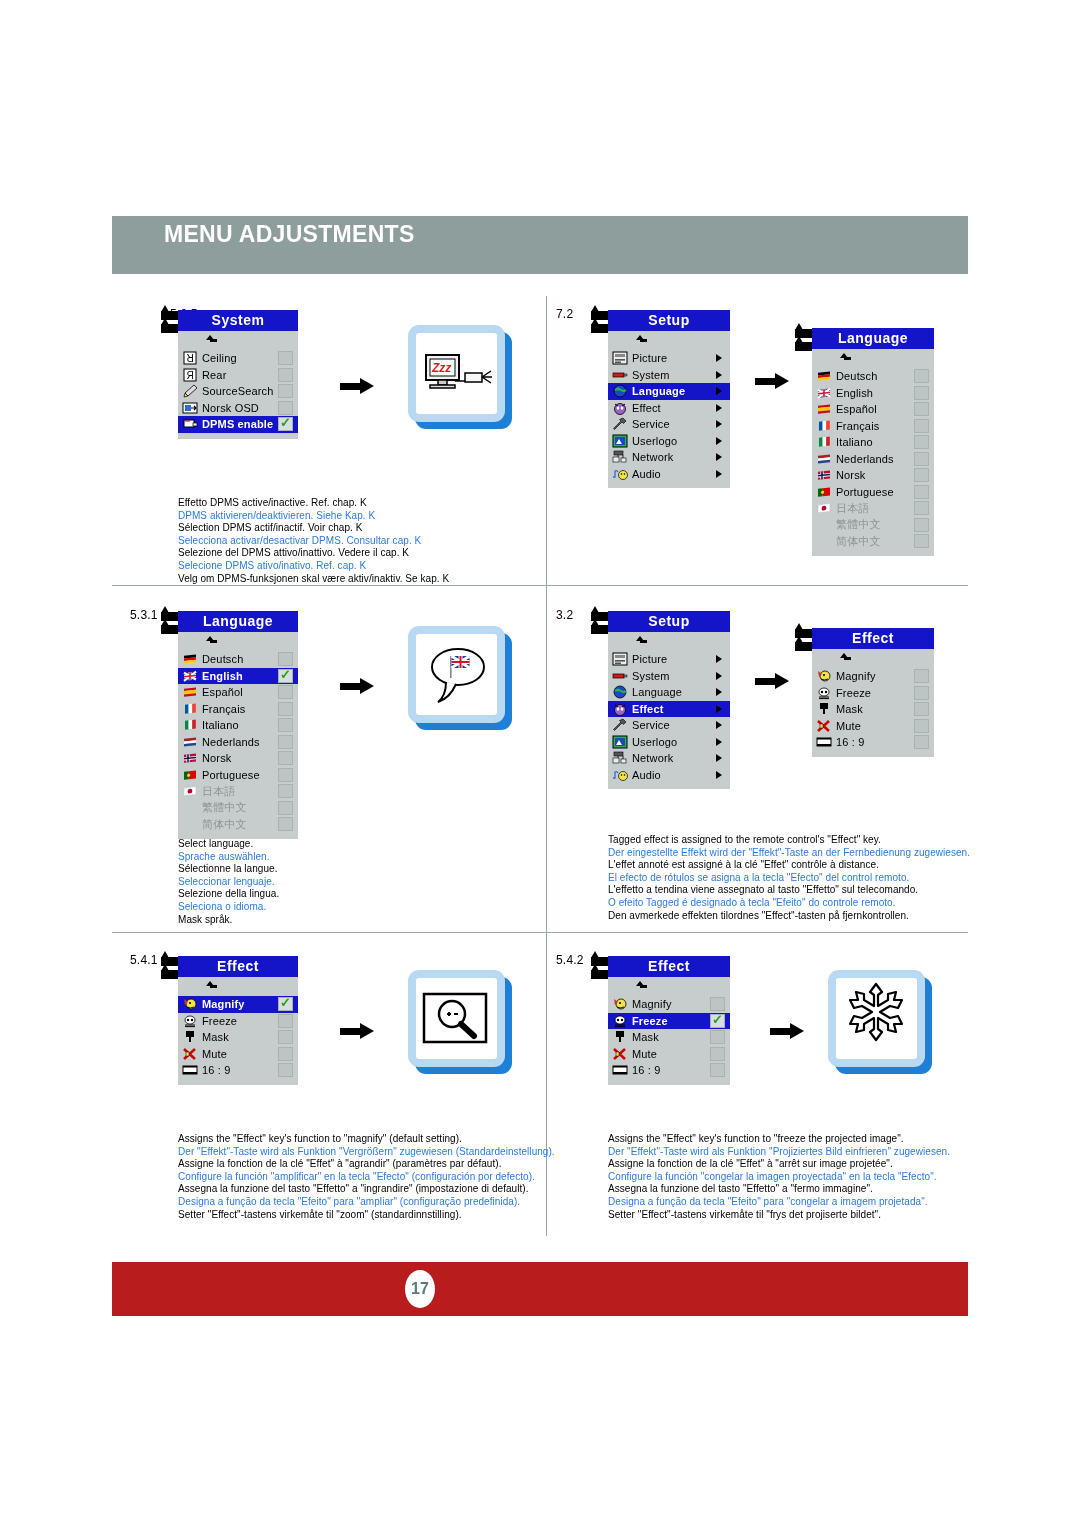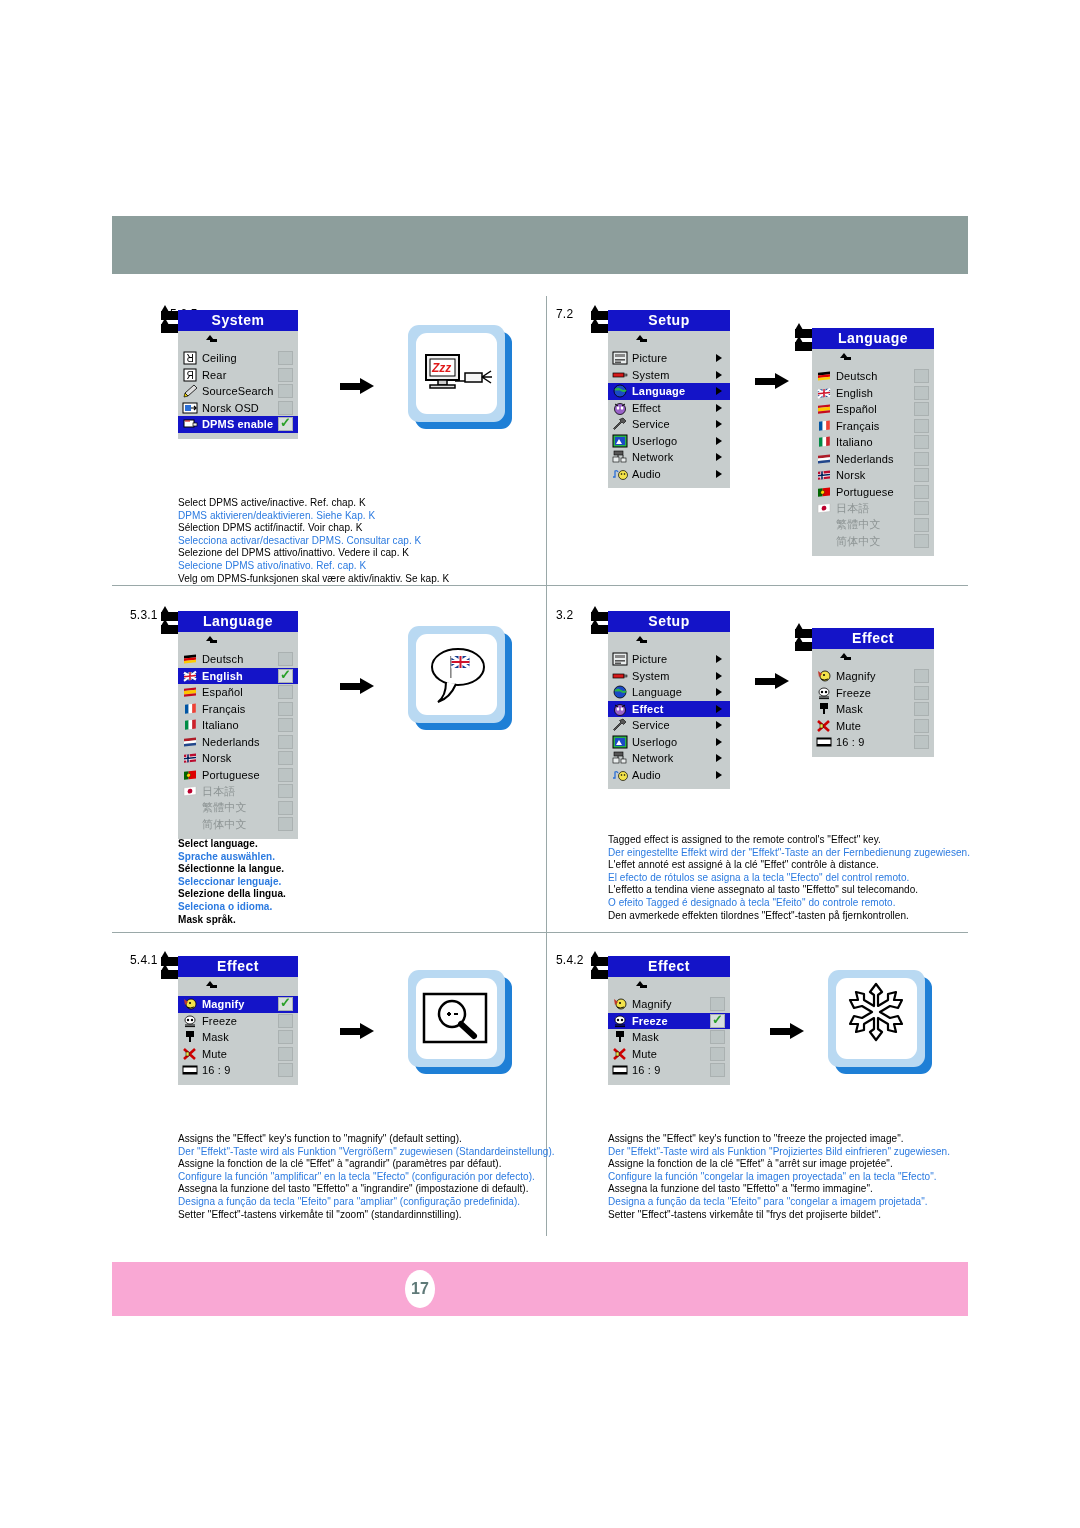--- a/index.html
+++ b/index.html
@@ -197,60 +197,61 @@
     left: 0; top: 0;
     width: 97px; height: 97px;
     background: #b9d9f2;
     border-radius: 11px;
   }
   .illu .inner {
     position: absolute;
     left: 8px; top: 8px;
     width: 81px; height: 81px;
     background: #ffffff;
-    border-radius: 11px;
+    border-radius: 3px;
   }
 
   
   .caption {
     position: absolute;
     font-size: 10px;
     line-height: 12.6px;
     color: #000;
     white-space: nowrap;
     letter-spacing: 0.05px;
   }
   .caption .alt { color: #2b7ae0; }
 
   
   .footer-bar {
     position: absolute;
     left: 112px; top: 1262px;
     width: 856px; height: 54px;
-    background: #f9a8d4;
+    background: #b91c1c;
   }
   .footer-page {
     position: absolute;
     left: 50%; top: 50%;
     transform: translate(-50%,-50%) translateX(-120px);
     width: 30px; height: 38px;
     border-radius: 50%;
     background: #ffffff;
     color: #5f7a78;
     font-size: 16px;
     font-weight: bold;
     display: flex;
     align-items: center;
     justify-content: center;
   }
 </style>
 </head>
 <body>
 
 <div class="header-bar">
+  <div class="header-title">MENU ADJUSTMENTS</div>
 </div>
 
 <div class="divider-h" style="top:585px;"></div>
 <div class="divider-h" style="top:932px;"></div>
 <div class="divider-v" style="height:940px;"></div>
 
 <div id="sections-root">
     <div class="cell-num" style="left: 146px; top: 307px; margin-left: 24px;">5.2.5</div>
     <div>
       <span class="tabmark" style="position:absolute;left:161px;top:311px"></span>
@@ -318,21 +319,21 @@
           <rect x="14" y="26" width="25" height="17" fill="#fff" stroke="#000" stroke-width="1"></rect>
           <text x="16" y="39" font-family="Liberation Sans" font-size="12" font-style="italic" font-weight="bold" fill="#e01b1b">Zzz</text>
           <rect x="22" y="47" width="9" height="5" fill="#ccc" stroke="#000" stroke-width="1.5"></rect>
           <rect x="14" y="52" width="25" height="3" fill="#ddd" stroke="#000" stroke-width="1.5"></rect>
           <path d="M39 48 L49 48" stroke="#000" stroke-width="1.5" fill="none"></path>
           <rect x="49" y="40" width="17" height="9" fill="#f6f6f6" stroke="#000" stroke-width="1.5"></rect>
           <path d="M66 44 L75 38 M66 44 L75 50 M66 44 L76 44" stroke="#000" stroke-width="1.5" fill="none"></path>
         </svg></span>
     </div>
     <div class="caption" style="left: 178px; top: 497px;">
-      <div>Select DPMS active/inactive. Ref. chap. K</div>
+      <div>Effetto DPMS active/inactive. Ref. chap. K</div>
       <div class="alt">DPMS aktivieren/deaktivieren. Siehe Kap. K</div>
       <div>Sélection DPMS actif/inactif. Voir chap. K</div>
       <div class="alt">Selecciona activar/desactivar DPMS. Consultar cap. K</div>
       <div>Selezione del DPMS attivo/inattivo. Vedere il cap. K</div>
       <div class="alt">Selecione DPMS ativo/inativo. Ref. cap. K</div>
       <div>Velg om DPMS-funksjonen skal være aktiv/inaktiv. Se kap. K</div>
     </div>
     <div class="cell-num" style="left: 556px; top: 307px;">7.2</div>
     <div>
       <span class="tabmark" style="position:absolute;left:591px;top:311px"></span>
@@ -678,21 +679,21 @@
           <path d="M30 48 Q30 62 22 68 Q34 64 40 50" fill="#fff" stroke="#000" stroke-width="2"></path>
           <rect x="34" y="22" width="1.6" height="22" fill="#888"></rect>
           <g transform="translate(35.5,22)">
             <rect width="18" height="12" fill="#123b8f"></rect>
             <path d="M0 0 L18 12 M18 0 L0 12" stroke="#fff" stroke-width="3"></path>
             <path d="M9 0 L9 12 M0 6 L18 6" stroke="#fff" stroke-width="4"></path>
             <path d="M9 0 L9 12 M0 6 L18 6" stroke="#cf142b" stroke-width="2"></path>
           </g>
         </svg></span>
     </div>
-    <div class="caption" style="left: 178px; top: 838px; font-weight: bold;">
+    <div class="caption" style="left: 178px; top: 838px;">
       <div>Select language.</div>
       <div class="alt">Sprache auswählen.</div>
       <div>Sélectionne la langue.</div>
       <div class="alt">Seleccionar lenguaje.</div>
       <div>Selezione della lingua.</div>
       <div class="alt">Seleciona o idioma.</div>
       <div>Mask språk.</div>
     </div>
     <div class="cell-num" style="left: 556px; top: 608px;">3.2</div>
     <div>

